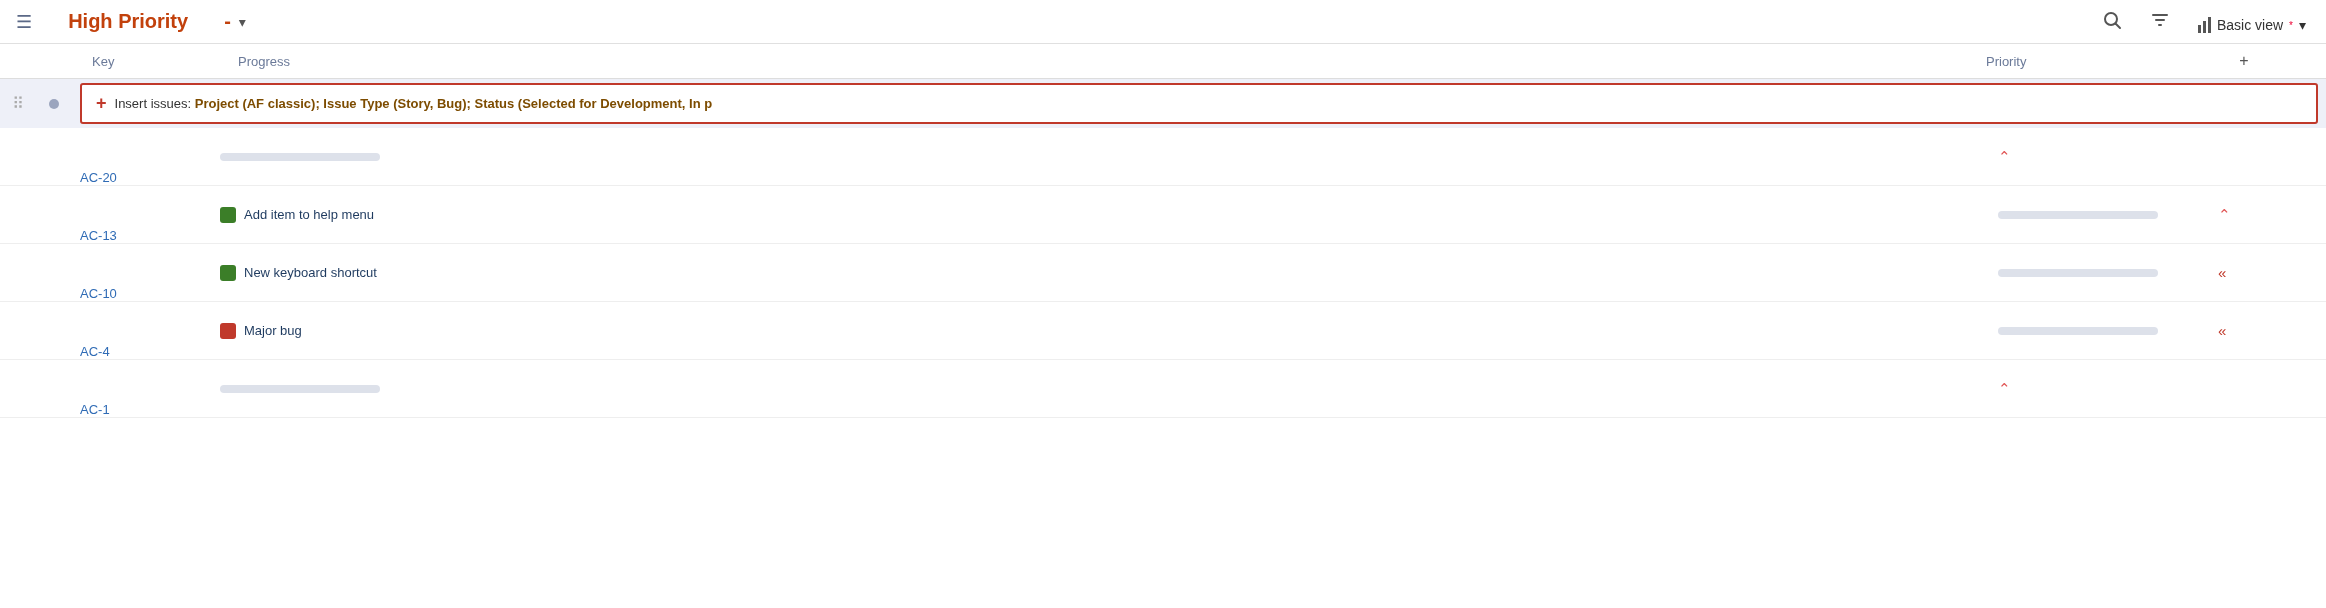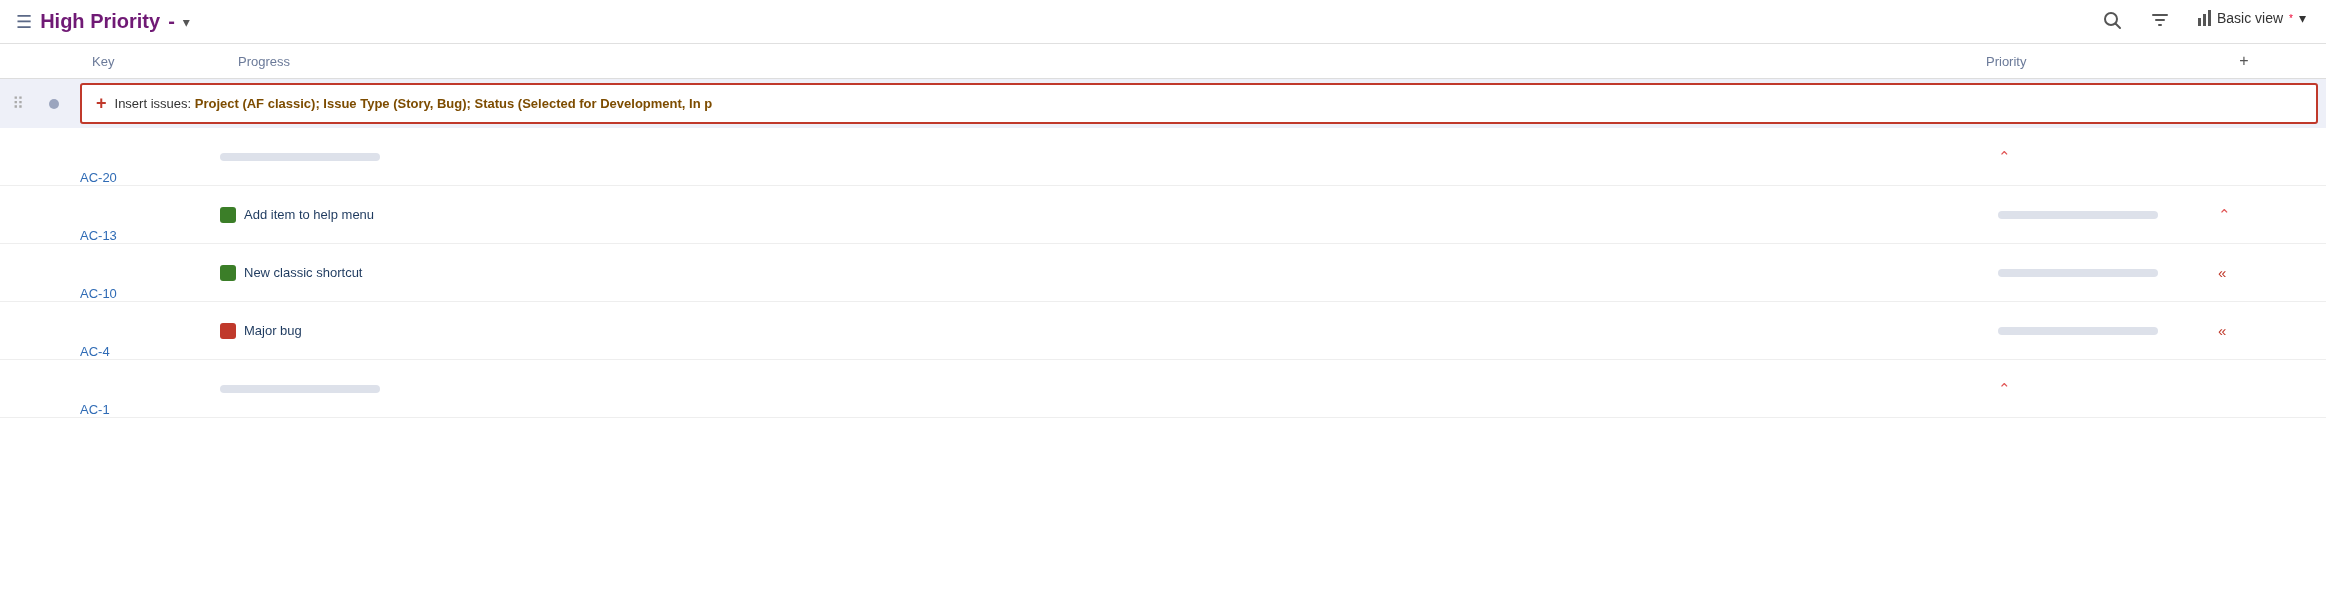--- a/index.html
+++ b/index.html
@@ -24,29 +24,30 @@
       align-items: center;
       gap: 8px;
     }
     .header-icon {
       color: #5b6987;
       font-size: 18px;
     }
     .header-title {
       font-size: 20px;
       font-weight: 600;
-      color: #701a75;
+      color: #c2410c;
+      margin-left: 28px;
     }
     .header-chevron {
       font-size: 14px;
       color: #555;
     }
     .header-right {
       display: flex;
-      align-items: flex-start;
+      align-items: flex-end;
       gap: 28px;
     }
     .header-icon-btn {
       cursor: pointer;
       color: #555;
       font-size: 18px;
       line-height: 1;
     }
     .view-selector {
       display: flex;
@@ -323,21 +324,21 @@
         <span class="priority-icon priority-high">⌃</span>
       </div>
       <div></div>
     </div>
       <div class="data-row">
       <div class="row-drag">⠿</div>
       <div></div>
       <div class="row-key">AC-10</div>
       <div class="row-summary">
         <span class="issue-icon icon-story"></span>
-        <span>New classic shortcut</span>
+        <span>New keyboard shortcut</span>
       </div>
       <div class="row-progress">
         <div class="progress-bar-bg">
           <div class="progress-bar-fill" style="width:0%"></div>
         </div>
       </div>
       <div class="row-priority">
         <span class="priority-icon priority-highest">«</span>
       </div>
       <div></div>

